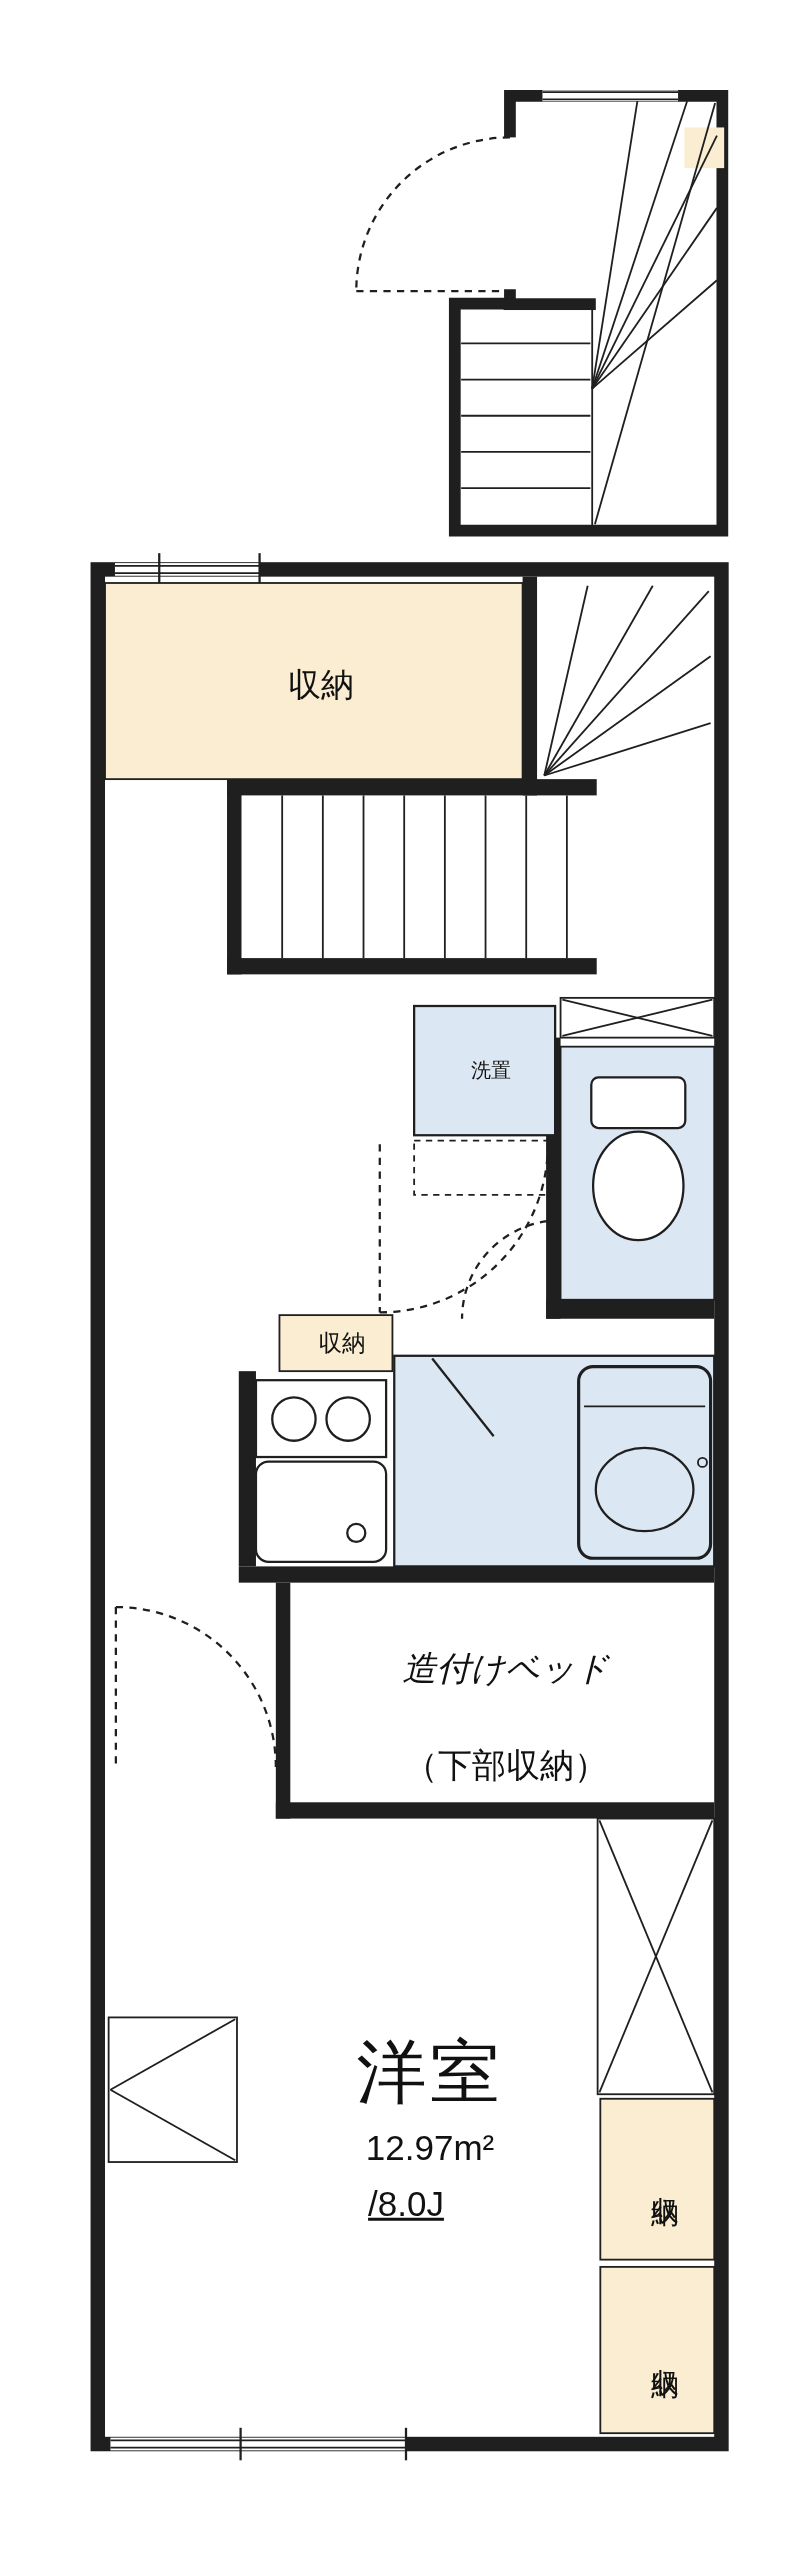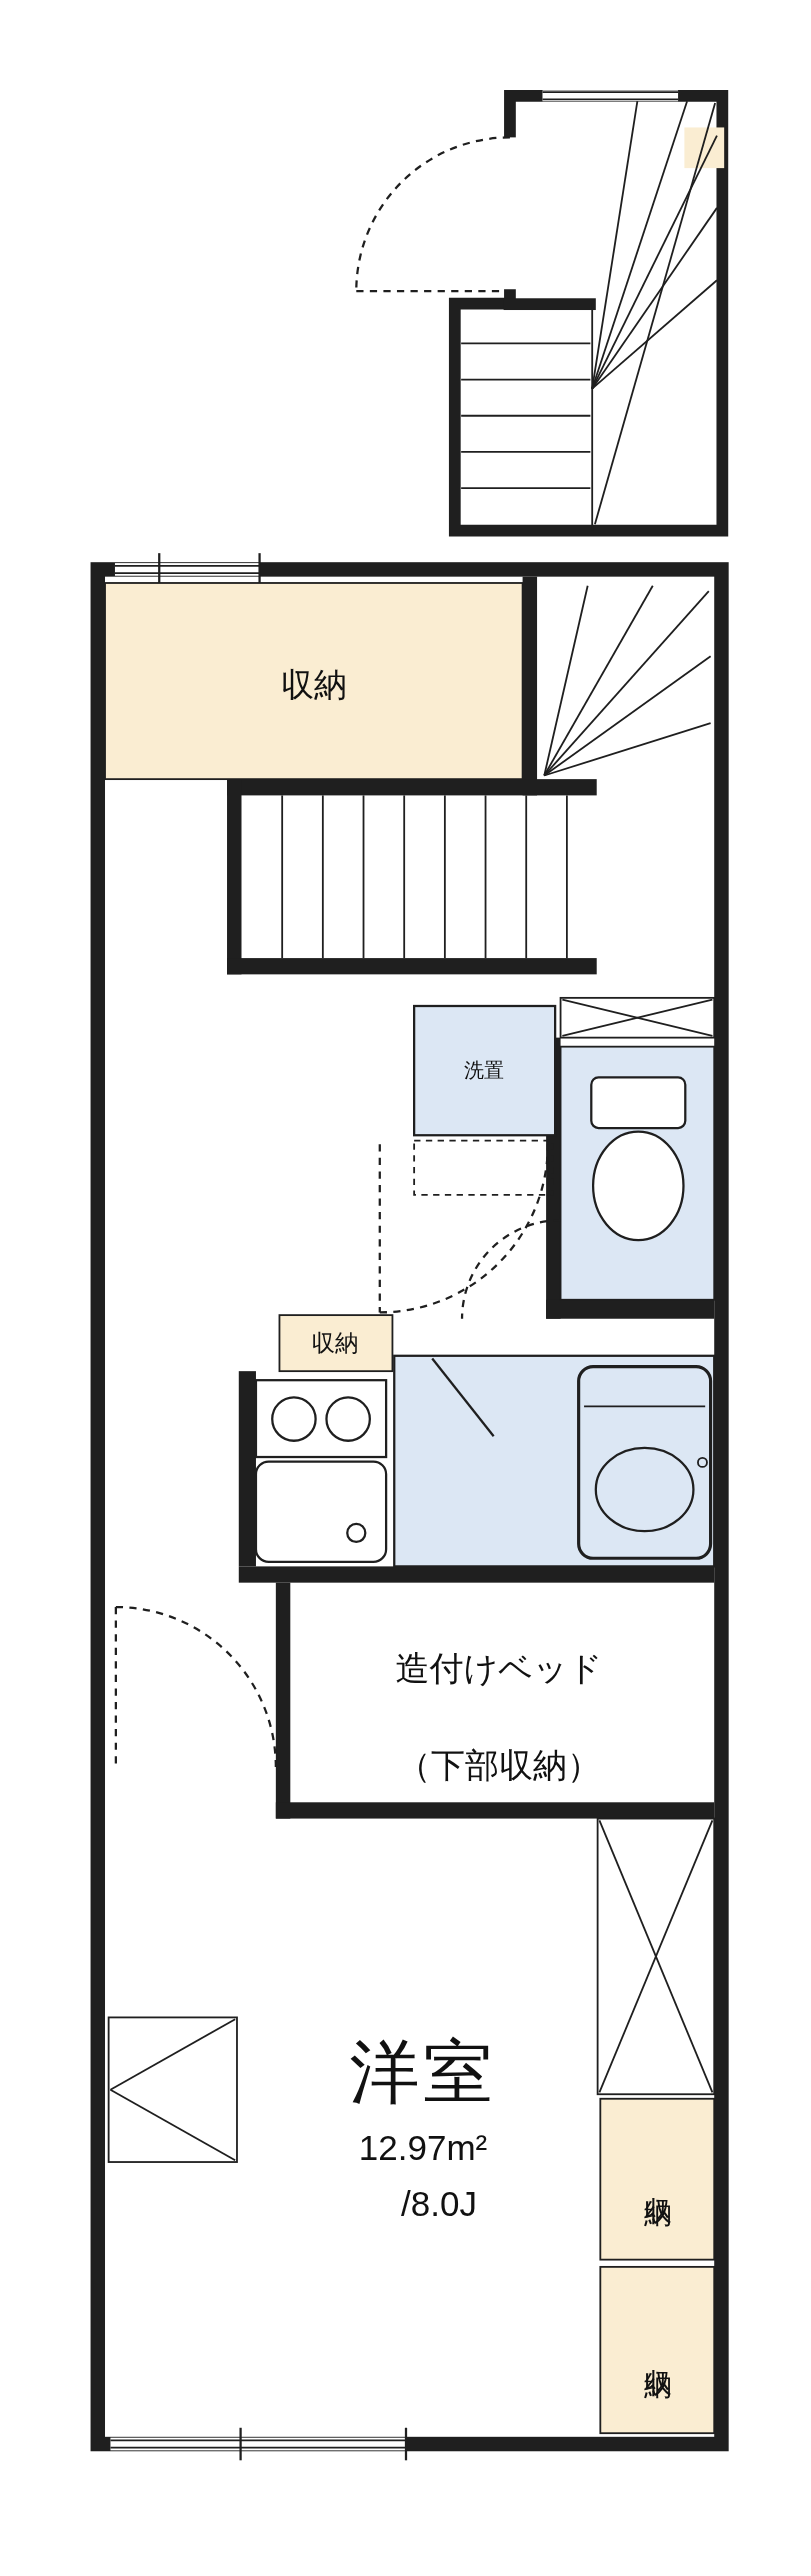--- a/index.html
+++ b/index.html
@@ -12,20 +12,21 @@
   }
   #plan-svg{position:absolute;left:0;top:0;width:812px;height:2576px;}
   .lbl{
     position:absolute;
     transform:translate(-50%,-50%);
     color:#111;
     white-space:nowrap;
     line-height:1.1;
     text-align:left;
     font-family:"Liberation Sans","DejaVu Sans",sans-serif;
+    margin-left:7px;
   }
   .lbl-storage-top{font-size:33px;}
   .lbl-laundry{font-size:20px;}
   .lbl-storage-small{font-size:23.5px;}
   .lbl-bed{font-size:34px;}
   .lbl-room-name{font-size:70px;letter-spacing:3.6px;}
   .lbl-room-num{font-size:35px;}
   .vertical{
     writing-mode:vertical-rl;
     text-orientation:upright;
@@ -190,24 +191,24 @@
       </g>
     </g>
   </svg>
 
   <div class="lbl lbl-storage-top" style="left:314px;top:685px;">収納</div>
 
   <div class="lbl lbl-laundry" style="left:484px;top:1070px;">洗置</div>
 
   <div class="lbl lbl-storage-small" style="left:335px;top:1344px;">収納</div>
 
-  <div class="lbl lbl-bed" style="left:499px;top:1669px;">造付けベッド</div>
+  <div class="lbl lbl-bed" style="left:499px;top:1669px;font-style:italic;">造付けベッド</div>
   <div class="lbl lbl-bed" style="left:499px;top:1766px;">（下部収納）</div>
 
   <div class="lbl lbl-room-name" style="left:423px;top:2072px;">洋室</div>
   <div class="lbl lbl-room-num" style="left:423px;top:2148px;">12.97m²</div>
-  <div class="lbl lbl-room-num" style="left:439px;top:2204px;">/8.0J</div>
+  <div class="lbl lbl-room-num" style="left:399px;top:2204px;text-decoration:underline;">/8.0J</div>
 
   <div class="lbl vertical" style="left:657px;top:2178px;">収納</div>
   <div class="lbl vertical" style="left:657px;top:2350px;">収納</div>
 
 </div>
 
 
 </body></html>

